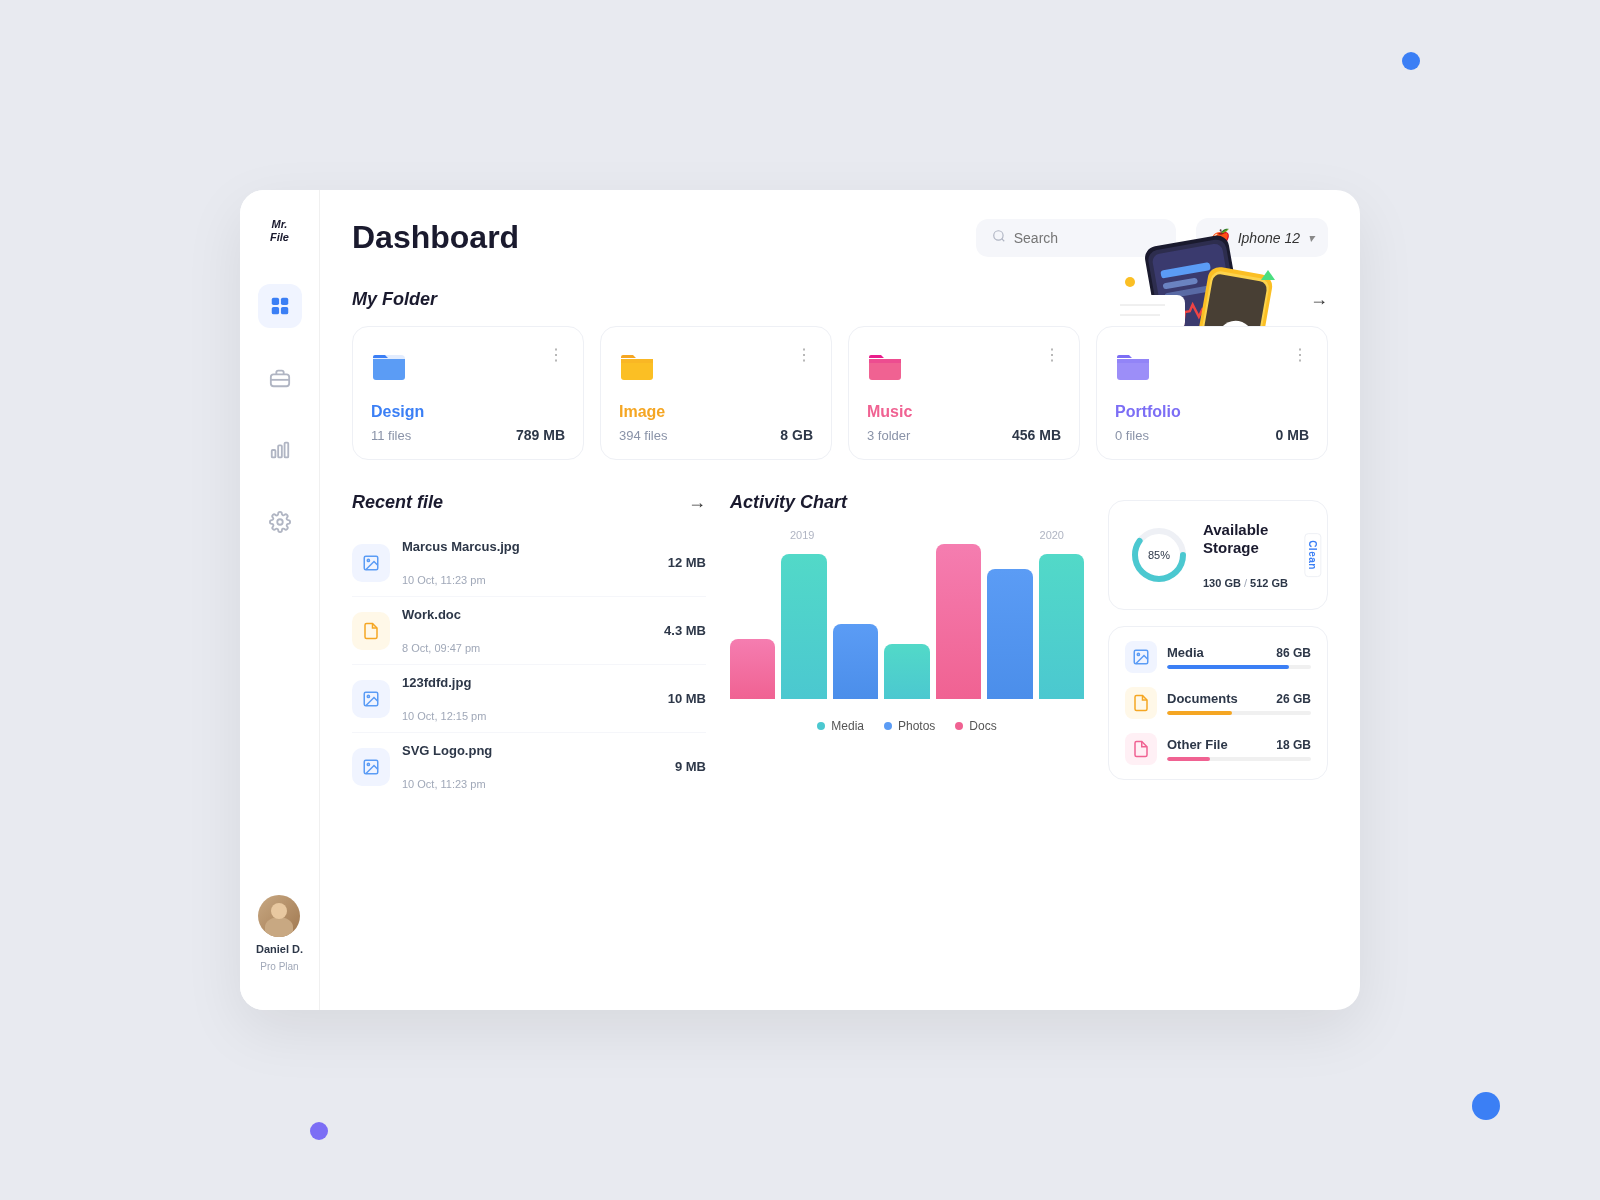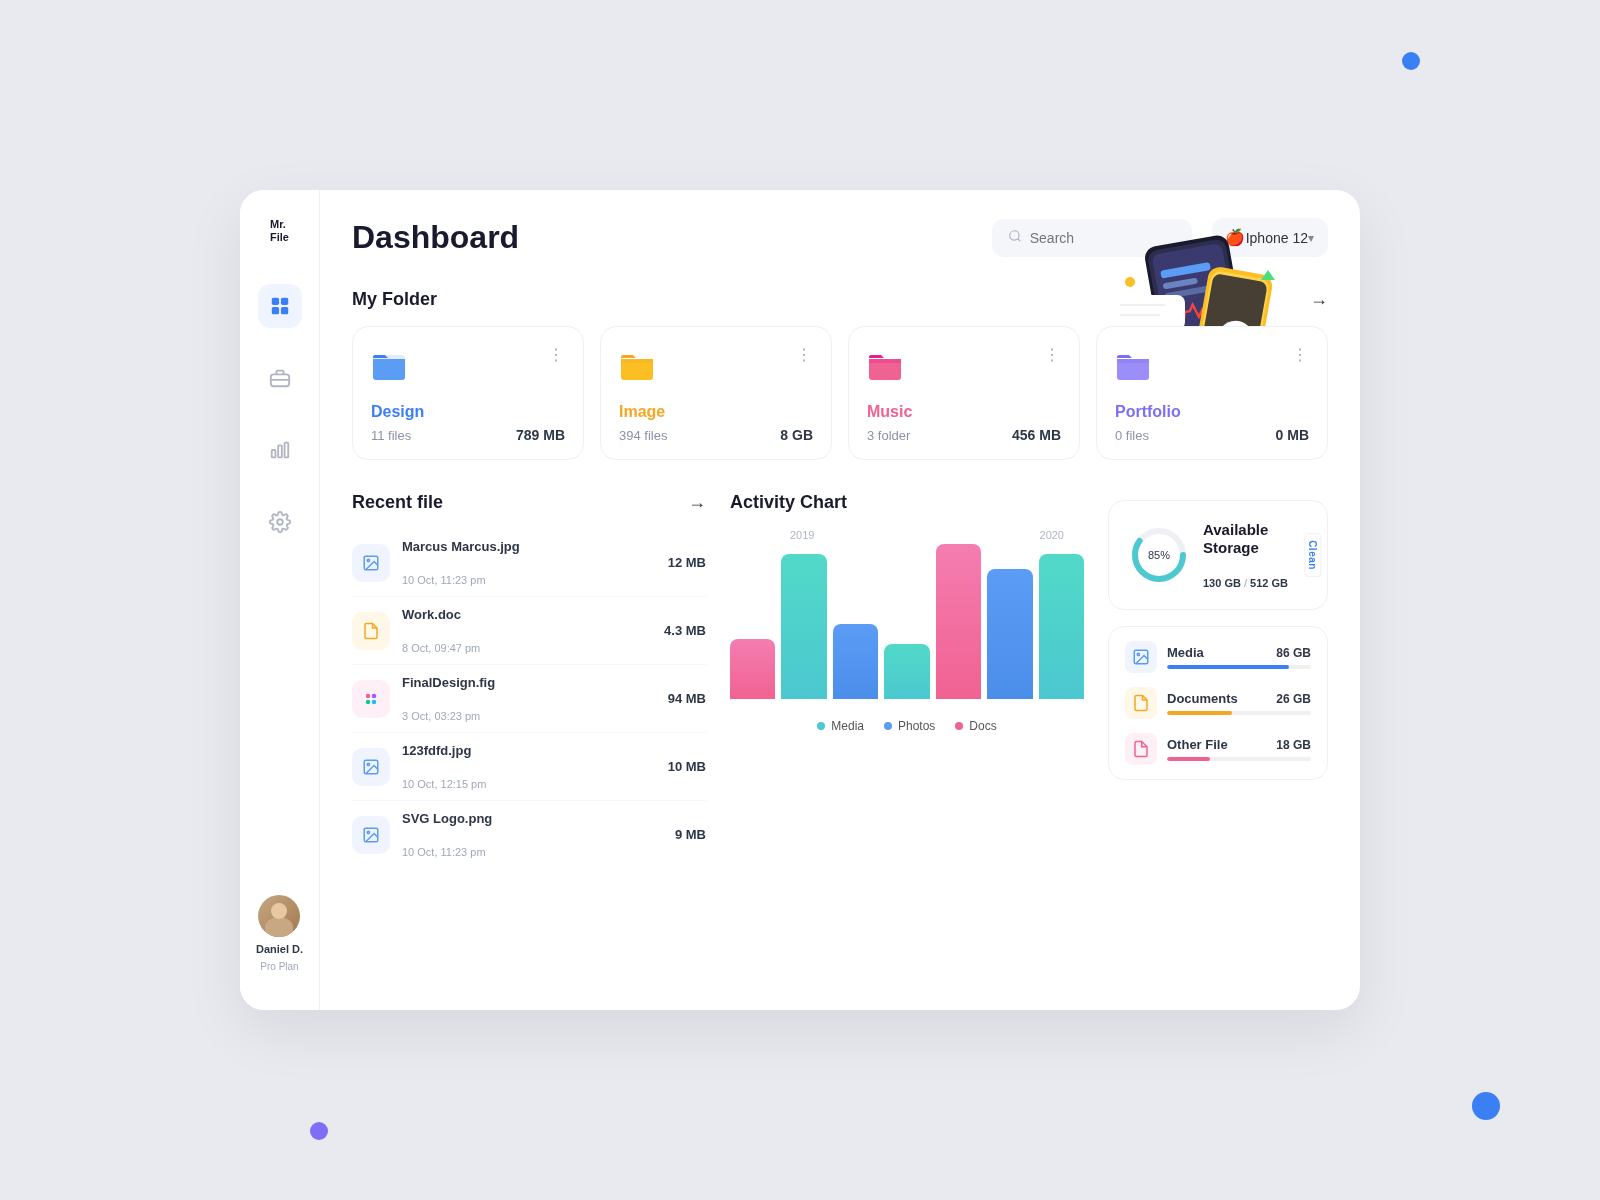--- a/index.html
+++ b/index.html
@@ -57,22 +57,24 @@
       display: flex;
       flex-direction: column;
       align-items: center;
       padding: 28px 0;
       border-right: 1px solid #f0f0f0;
     }
     .sidebar-logo {
       font-size: 11px;
       font-weight: 700;
       color: #1a1a2e;
+      text-align: center;
       margin-bottom: 40px;
       line-height: 1.2;
+      font-style: italic;
     }
     .sidebar-logo span {
       display: block;
     }
     .sidebar-nav {
       display: flex;
       flex-direction: column;
       align-items: center;
       gap: 28px;
       flex: 1;
@@ -183,21 +185,23 @@
       font-size: 14px;
       color: #666;
       width: 100%;
     }
     .device-selector {
       display: flex;
       align-items: center;
       background: #f5f6fa;
       border-radius: 12px;
       padding: 10px 14px;
+      gap: 8px;
       cursor: pointer;
+      font-style: italic;
     }
     .device-icon {
       color: #555;
       font-size: 16px;
     }
     .device-name {
       font-size: 14px;
       color: #333;
       font-weight: 500;
     }
@@ -213,20 +217,21 @@
       width: 240px;
       height: 220px;
       pointer-events: none;
     }
     
     .section-header {
       display: flex;
       align-items: center;
       justify-content: space-between;
       margin-bottom: 16px;
+      font-style: italic;
     }
     .section-title {
       font-size: 18px;
       font-weight: 700;
       color: #1a1a2e;
     }
     .section-arrow {
       color: #333;
       font-size: 18px;
       cursor: pointer;
@@ -740,35 +745,20 @@
                     <polyline points="14 2 14 8 20 8"></polyline>
                   </svg>
               </div>
               <div class="file-info">
                 <div class="file-name">Work.doc</div>
                 <div class="file-date">8 Oct, 09:47 pm</div>
               </div>
               <div class="file-size">4.3 MB</div>
             </div>
 
-            <div class="recent-file-item">
-              <div class="file-thumb" style="background:#fff0f8;">
-                <svg width="18" height="18" viewBox="0 0 24 24" fill="none" stroke-width="0">
-                    <circle cx="8" cy="8" r="3" fill="#f06292"></circle>
-                    <circle cx="16" cy="8" r="3" fill="#a259ff"></circle>
-                    <circle cx="8" cy="16" r="3" fill="#0acf83"></circle>
-                    <circle cx="16" cy="16" r="3" fill="#1abcfe"></circle>
-                  </svg>
-              </div>
-              <div class="file-info">
-                <div class="file-name">FinalDesign.fig</div>
-                <div class="file-date">3 Oct, 03:23 pm</div>
-              </div>
-              <div class="file-size">94 MB</div>
-            </div>
 
             <div class="recent-file-item">
               <div class="file-thumb" style="background:#f0f4ff;">
                 <svg width="18" height="18" viewBox="0 0 24 24" fill="none" stroke="#5b9cf5" stroke-width="2">
                     <rect x="3" y="3" width="18" height="18" rx="2"></rect>
                     <circle cx="8.5" cy="8.5" r="1.5"></circle>
                     <polyline points="21 15 16 10 5 21"></polyline>
                   </svg>
               </div>
               <div class="file-info">

